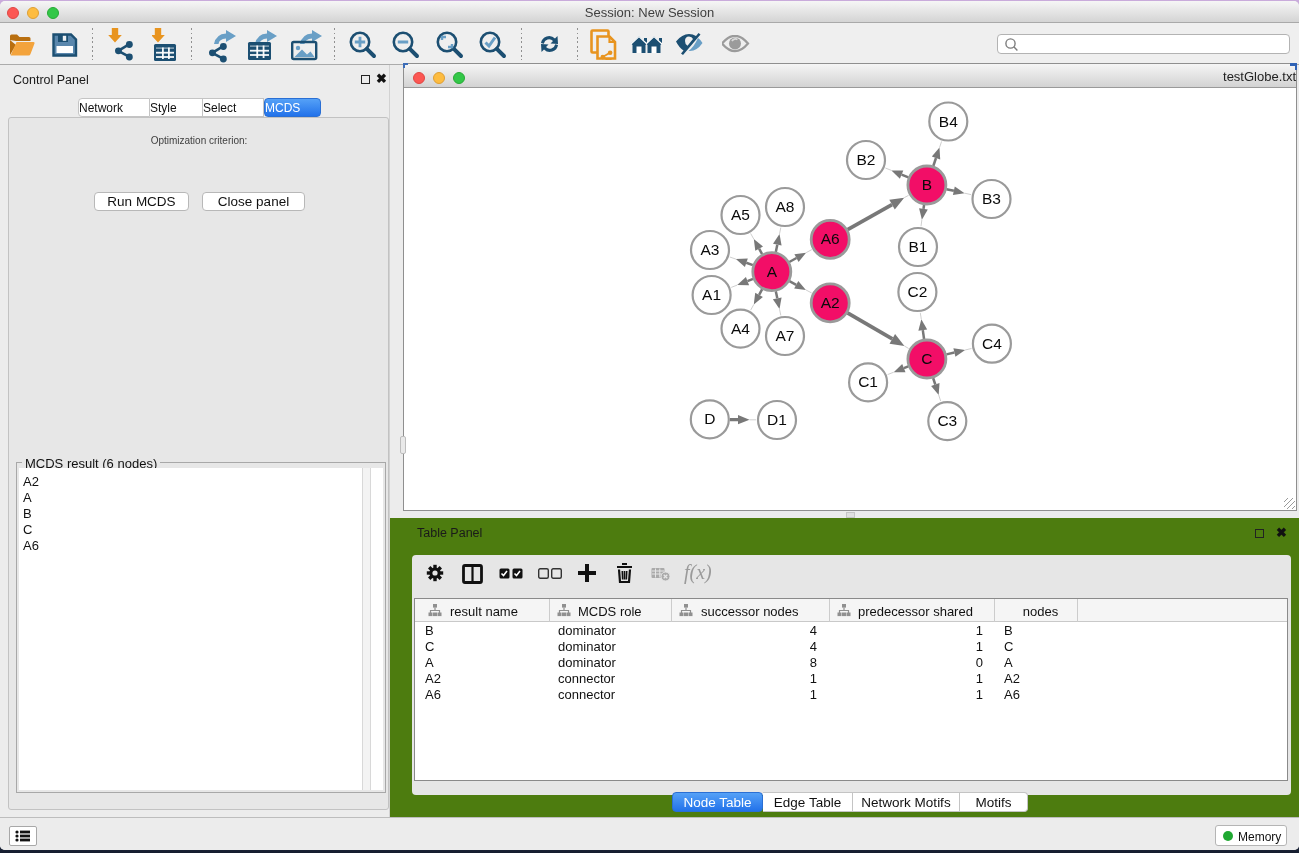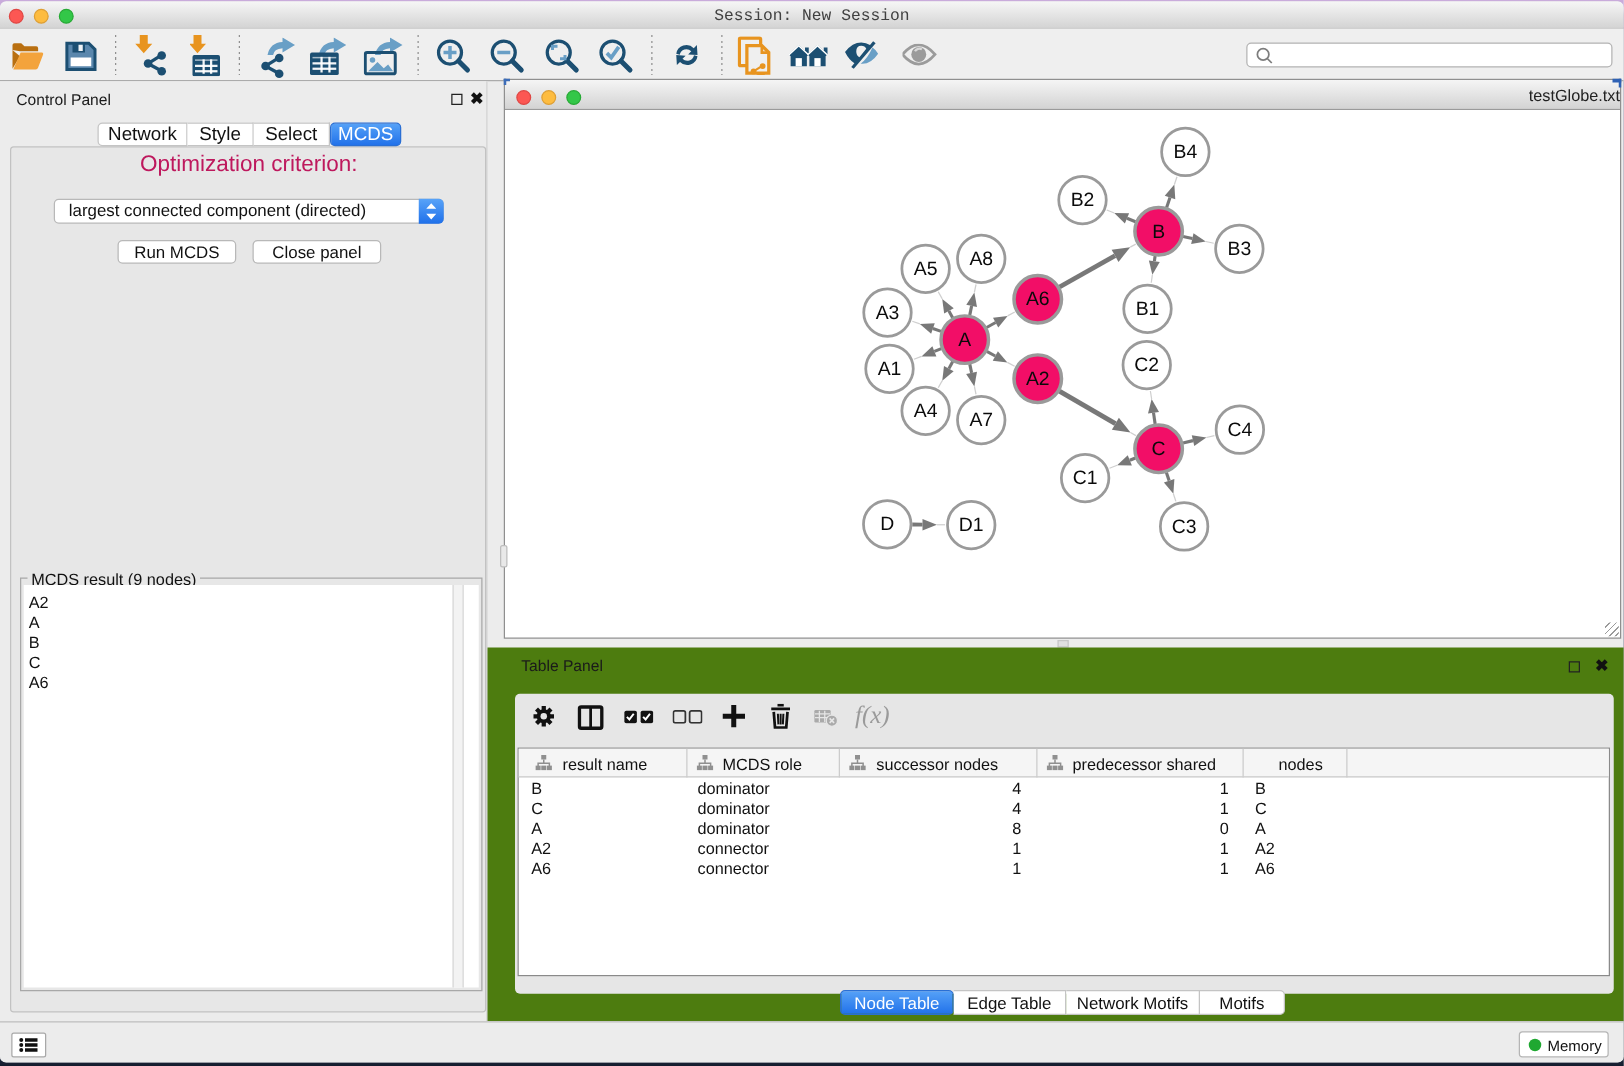--- a/index.html
+++ b/index.html
@@ -4,21 +4,21 @@
 <style>
 * { margin:0; padding:0; box-sizing:border-box; }
 html,body { width:1299px; height:853px; overflow:hidden; }
 body { font-family:"Liberation Sans", sans-serif; position:relative;
   background:linear-gradient(180deg,#c9abdb 0,#c9abdb 8px,#8a7ba0 12px,#2a3248 840px,#141c2e 853px); }
 .app { position:absolute; left:0; top:1px; width:1299px; height:849px;
   background:#ececec; border-radius:5px; overflow:hidden; }
 
 .titlebar { position:absolute; left:0; top:0; width:100%; height:22px;
   background:linear-gradient(#f6f6f6,#d4d4d4); border-bottom:1px solid #a9a9a9;
-  border-radius:5px 5px 0 0;font-family:Liberation Mono, monospace; }
+  border-radius:5px 5px 0 0; }
 .titlebar .tl { position:absolute; top:5.5px; width:12px; height:12px; border-radius:50%; }
 .tl.red { left:7px; background:#fc5753; border:0.5px solid #df4744; }
 .tl.yel { left:27px; background:#fdbc40; border:0.5px solid #de9f34; }
 .tl.grn { left:47px; background:#33c748; border:0.5px solid #27aa35; }
 .titlebar .title { position:absolute; width:100%; text-align:center; top:4px;
   font-size:13px; color:#404040; }
 
 .toolbar { position:absolute; left:0; top:22px; width:100%; height:42px;
   background:#efefef; border-bottom:1px solid #ababab; }
 .tbico { position:absolute; top:5px; }
@@ -29,25 +29,25 @@
 
 .leftdock { position:absolute; left:0; top:64px; width:390px; height:752px; background:#ececec; border-right:1px solid #d2d2d2; }
 .dockhead { font-size:12.5px; color:#1a1a1a; }
 .cp-title { position:absolute; left:13px; top:8px; }
 .dock-max { position:absolute; width:9px; height:9px; border:1.6px solid #222; top:10px; }
 .dock-x { position:absolute; top:6px; font-size:13px; font-weight:bold; color:#111; }
 .cp-card { position:absolute; left:8px; top:51.5px; width:381px; height:693px;
   background:#e7e7e7; border:1px solid #c2c2c2; border-radius:3px; }
 .tabs { position:absolute; left:78px; top:32.5px; height:19px; display:flex; z-index:3; }
 .tab { height:19px; background:#ffffff; border:1px solid #c4c4c4; border-left:none;
-  font-size:15px; color:#111; text-align:center; line-height:18px; }
+  font-size:12px; color:#111; line-height:18px; }
 .tab.first { border-left:1px solid #c4c4c4; border-radius:4px 0 0 4px; }
 .tab.sel { background:linear-gradient(#55a1f7,#2272ea); color:#fff; border:1px solid #2a6fd4;
   border-radius:4px; }
-.optlabel { position:absolute; left:8px; top:56px; width:382px; text-align:center; font-size:18px; color:#be185d; }
+.optlabel { position:absolute; left:8px; top:70px; width:382px; text-align:center; font-size:10px; color:#404040; }
 .selectbox { position:absolute; left:43px; top:94px; width:312px; height:20px; background:#fff;
   border:1px solid #b8b8b8; border-radius:4px; font-size:13.5px; color:#111; line-height:18px;
   padding-left:11px; }
 .selectbox .stepper { position:absolute; right:-1px; top:-1px; width:20px; height:20px;
   background:linear-gradient(#58a3f8,#1f70ea); border-radius:0 4px 4px 0; }
 .btn { position:absolute; top:127px; height:19px; background:#ffffff; border:1px solid #b8b8b8;
   border-radius:4px; font-size:13.5px; color:#111; text-align:center; line-height:17px; }
 .fieldset { position:absolute; left:16px; top:397px; width:370px; height:331px;
   border:1px solid #a8a8a8; }
 .fieldset .legend { position:absolute; left:5px; top:-7px; background:#e7e7e7; padding:0 3px;
@@ -245,31 +245,24 @@
     <div class="dock-max" style="left:361px;"></div>
     <div class="dock-x" style="left:376px;">✖</div>
     <div class="cp-card"></div>
     <div class="tabs">
       <div class="tab first" style="width:72px;">Network</div>
       <div class="tab" style="width:53px;">Style</div>
       <div class="tab" style="width:61px;">Select</div>
       <div class="tab sel" style="width:57px;">MCDS</div>
     </div>
     <div class="optlabel">Optimization criterion:</div>
-    <div class="selectbox">largest connected component (directed)
-      <div class="stepper">
-        <svg width="20" height="20">
-            <path d="M6 8 L10 3.5 L14 8 Z M6 12 L10 16.5 L14 12 Z" fill="#ffffff"></path>
-          </svg>
-      </div>
-    </div>
     <div class="btn" style="left:94px; width:95px;">Run MCDS</div>
     <div class="btn" style="left:202px; width:103px;">Close panel</div>
     <div class="fieldset">
-      <div class="legend">MCDS result (9 nodes)</div>
+      <div class="legend">MCDS result (6 nodes)</div>
       <div class="list"></div>
       <div class="scroll"></div>
       <div class="li" style="top:11px;">A2</div>
       <div class="li" style="top:27px;">A</div>
       <div class="li" style="top:43px;">B</div>
       <div class="li" style="top:59px;">C</div>
       <div class="li" style="top:75px;">A6</div>
     </div>
   </div>
 

